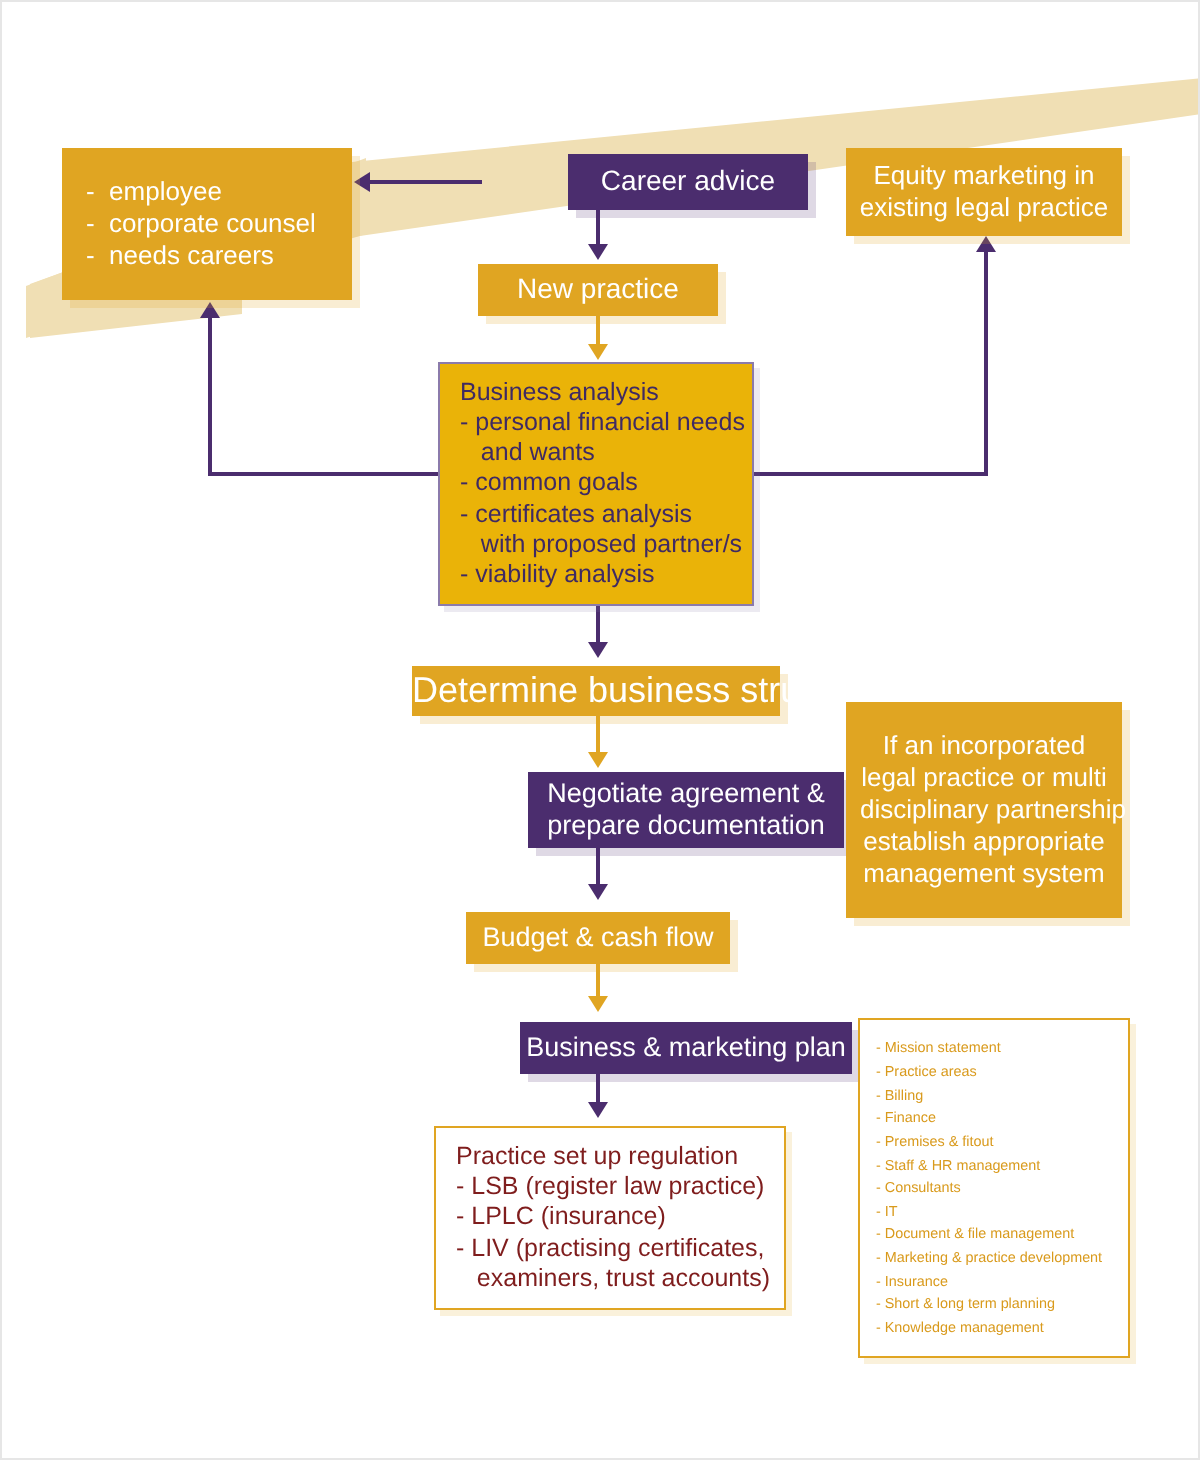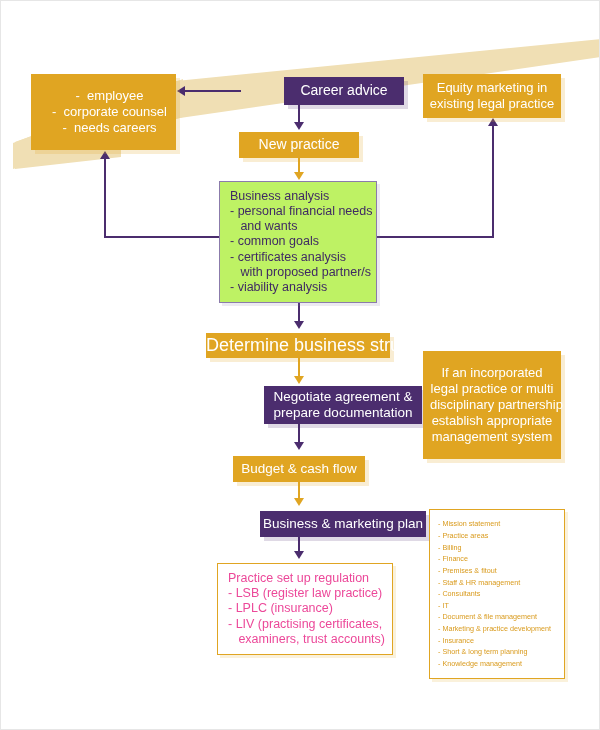--- a/index.html
+++ b/index.html
@@ -49,51 +49,51 @@
   }
   
   .n-gold-left{
     background:#e0a522;
     color:#ffffff;
     text-align:left;
     box-shadow:4px 4px 0 rgba(224,165,34,0.20);
   }
   
   .n-outline-purple{
-    background:#bef264;
+    background:#eab308;
     color:#3f2a63;
     border:1px solid #8b7bab;
     text-align:left;
     box-shadow:3px 3px 0 rgba(139,123,171,0.16);
   }
   
   .n-outline-gold{
     background:#ffffff;
-    color:#ec4899;
+    color:#7f1d1d;
     border:1px solid #e0a522;
     text-align:left;
     box-shadow:3px 3px 0 rgba(224,165,34,0.16);
   }
 
   
   .conn{position:absolute;pointer-events:none;}
   .lineV{position:absolute;width:2px;}
   .lineH{position:absolute;height:2px;}
   .c-purple{background:#4b2d6e;}
   .c-gold{background:#e0a522;}
   .arrow{position:absolute;width:0;height:0;}
   .ar-down-p{border-left:5px solid transparent;border-right:5px solid transparent;border-top:8px solid #4b2d6e;}
   .ar-down-g{border-left:5px solid transparent;border-right:5px solid transparent;border-top:8px solid #e0a522;}
   .ar-up-p{border-left:5px solid transparent;border-right:5px solid transparent;border-bottom:8px solid #4b2d6e;}
   .ar-left-p{border-top:5px solid transparent;border-bottom:5px solid transparent;border-right:8px solid #4b2d6e;}
   .ar-right-p{border-top:5px solid transparent;border-bottom:5px solid transparent;border-left:8px solid #4b2d6e;}
 
   
   #careers-box{left:30px;top:73px;width:145px;height:76px;padding:8px 0 8px 12px;font-size:13px;text-align:left;}
-  #careers-box .ln{padding-left:0;text-align:center;}
+  #careers-box .ln{padding-left:0;}
   #career-advice{left:238px;top:76px;width:120px;height:28px;font-size:14px;}
   #equity-box{left:422px;top:73px;width:138px;height:44px;font-size:13px;padding:0 6px;}
   #new-practice{left:238px;top:131px;width:120px;height:26px;font-size:14px;}
   #business-analysis{left:218px;top:180px;width:158px;height:122px;padding:8px 8px 8px 10px;font-size:12.5px;}
   #determine-structure{left:205px;top:332px;width:184px;height:25px;font-size:18px;}
   #negotiate{left:218px;top:385px;width:158px;height:38px;font-size:13.5px;}
   #incorporated-box{left:422px;top:350px;width:138px;height:108px;font-size:13px;padding:17px 7px;}
   #budget{left:232px;top:455px;width:132px;height:26px;font-size:13.5px;}
   #marketing-plan{left:214px;top:510px;width:166px;height:26px;font-size:13.5px;}
   #regulation-box{left:216px;top:562px;width:176px;height:92px;padding:8px 8px 8px 10px;font-size:12.5px;}

